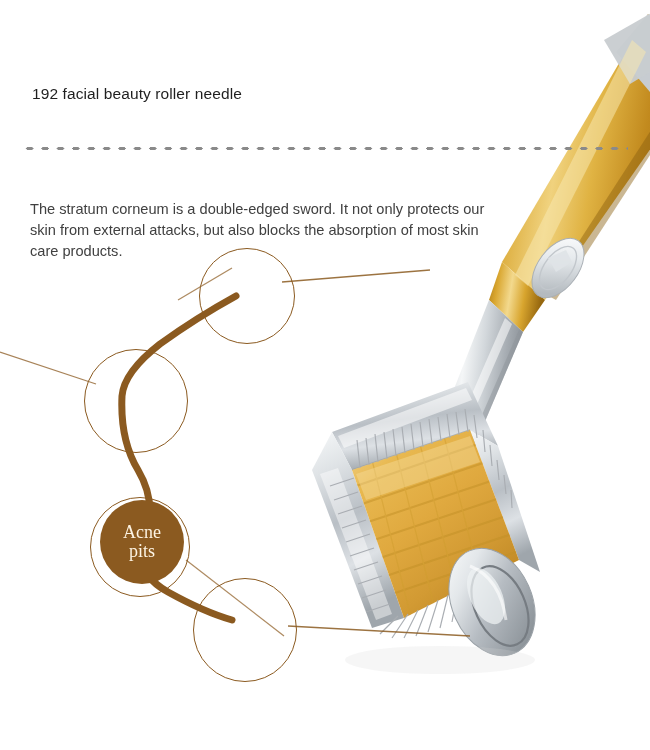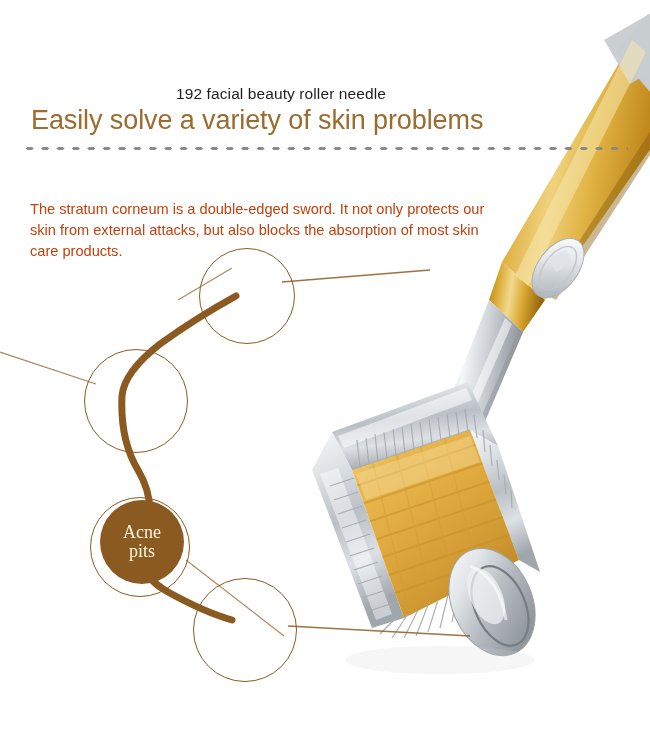--- a/index.html
+++ b/index.html
@@ -31,21 +31,20 @@
     top: 84px;
     width: 500px;
   }
   #eyebrow {
     font-size: 15.5px;
     color: #1f1f1f;
     letter-spacing: .1px;
     line-height: 1.25;
     margin: 0 0 2px 2px;
     white-space: nowrap;
-    text-align: center;
   }
   #headline {
     font-size: 27px;
     color: #9c6b2e;
     letter-spacing: -.1px;
     line-height: 1.12;
     margin: 0 0 0 1px;
     white-space: nowrap;
   }
 
@@ -61,21 +60,21 @@
     background-repeat: repeat-x;
     background-position: 0 50%;
   }
 
   #body-copy {
     position: absolute;
     left: 30px;
     top: 184px;
     width: 470px;
     font-size: 14.6px;
-    color: #c2410c;
+    color: #404040;
     line-height: 1.47;
   }
 
   
   #callouts {
     position: absolute;
     left: 0; top: 0;
     width: 650px; height: 750px;
   }
   .bubble {
@@ -282,21 +281,20 @@
         <ellipse cx="486" cy="596" rx="16" ry="30" transform="rotate(-24 486 596)" fill="#eef1f3" opacity="0.75"></ellipse>
         <path d="M470,566 Q500,578 506,620" fill="none" stroke="#ffffff" stroke-width="3" opacity="0.6"></path>
       </g>
 
       <ellipse cx="440" cy="660" rx="95" ry="14" fill="#d8d8d8" opacity="0.22"></ellipse>
     </g>
   </svg>
 
   <div id="text-block">
     <p id="eyebrow">192 facial beauty roller needle</p>
-    <p id="headline">Easily solve a variety of skin problems</p>
   </div>
 
   <div id="dot-rule"></div>
 
   <p id="body-copy">The stratum corneum is a double-edged sword. It not only protects our skin from external attacks, but also blocks the absorption of most skin care products.</p>
 
   <svg id="callouts" viewBox="0 0 650 750">
 
     <path d="M236,296 Q196,318 160,344 Q124,372 122,396
              Q120,440 138,470 Q158,504 144,538

